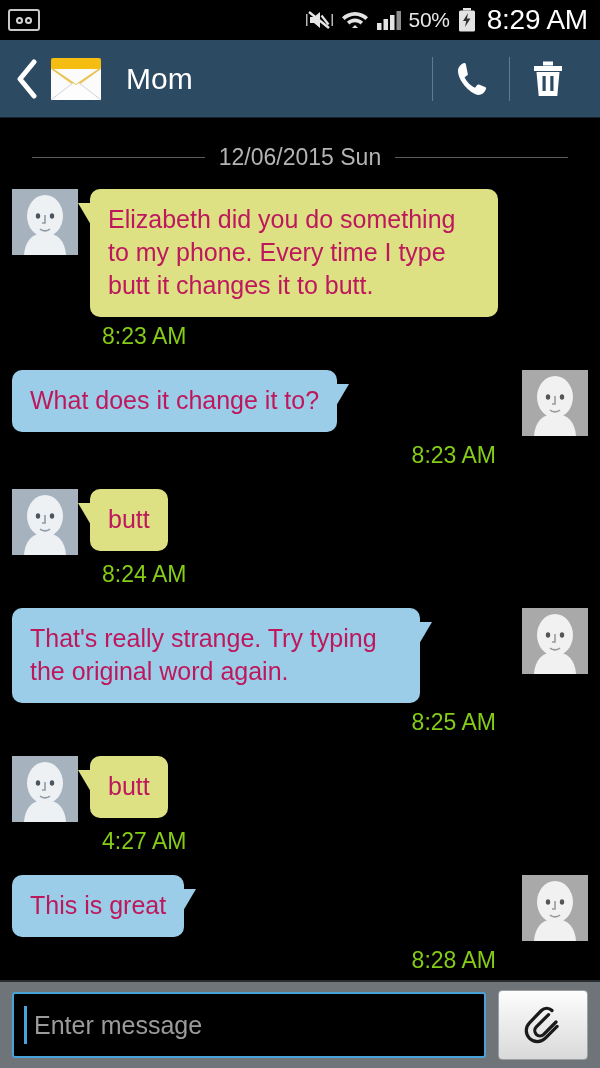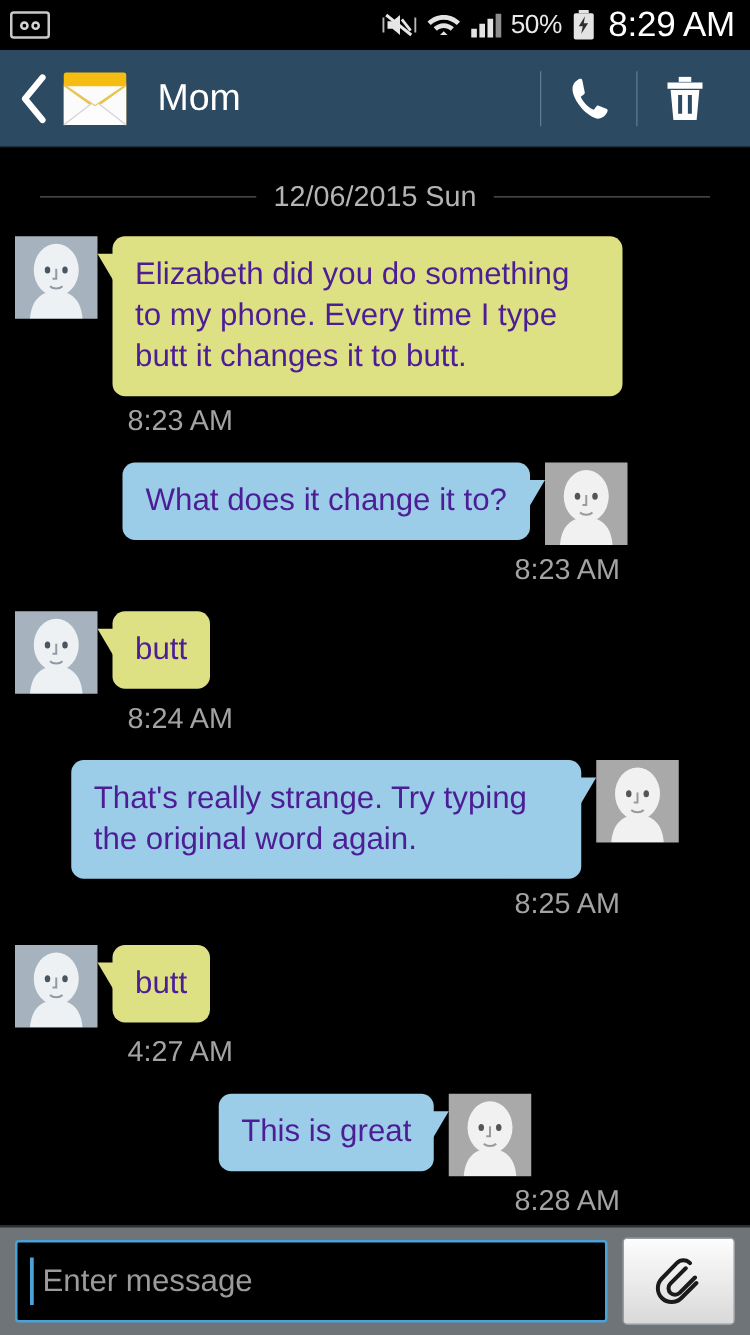--- a/index.html
+++ b/index.html
@@ -140,40 +140,40 @@
     color: #b4b4b4;
     font-size: 23px;
     white-space: nowrap;
   }
 
   .msg-row {
     display: flex;
     align-items: flex-start;
     margin-bottom: 4px;
   }
-  .msg-row.out { justify-content: center; }
+  .msg-row.out { justify-content: space-between; }
 
   .avatar {
     width: 66px; height: 66px;
     flex: 0 0 auto;
     position: relative;
     overflow: hidden;
   }
   .avatar.in  { background: #a6b2bd; }
   .avatar.out { background: #a9a9a9; }
 
   .bubble-wrap { position: relative; max-width: 420px; }
 
   .bubble {
     position: relative;
     border-radius: 10px;
     padding: 14px 18px 15px 18px;
     font-size: 25px;
     line-height: 1.32;
-    color: #4c1d95;
+    color: #be185d;
     word-wrap: break-word;
   }
   .bubble.in  { background: #dde083; margin-left: 12px; }
   .bubble.out { background: #9bcde9; margin-right: 12px; }
 
   
   .bubble.in::before {
     content: "";
     position: absolute;
     left: -12px; top: 14px;
@@ -186,21 +186,21 @@
     content: "";
     position: absolute;
     right: -12px; top: 14px;
     width: 0; height: 0;
     border-style: solid;
     border-width: 0 0 22px 13px;
     border-color: transparent transparent transparent #9bcde9;
   }
 
   .stamp {
-    color: #a3a3a3;
+    color: #84cc16;
     font-size: 23px;
     margin: 6px 0 20px 0;
   }
   .stamp.in  { margin-left: 90px; }
   .stamp.out { text-align: right; margin-right: 92px; }
 
   
   .composer {
     flex: 0 0 auto;
     height: 88px;

